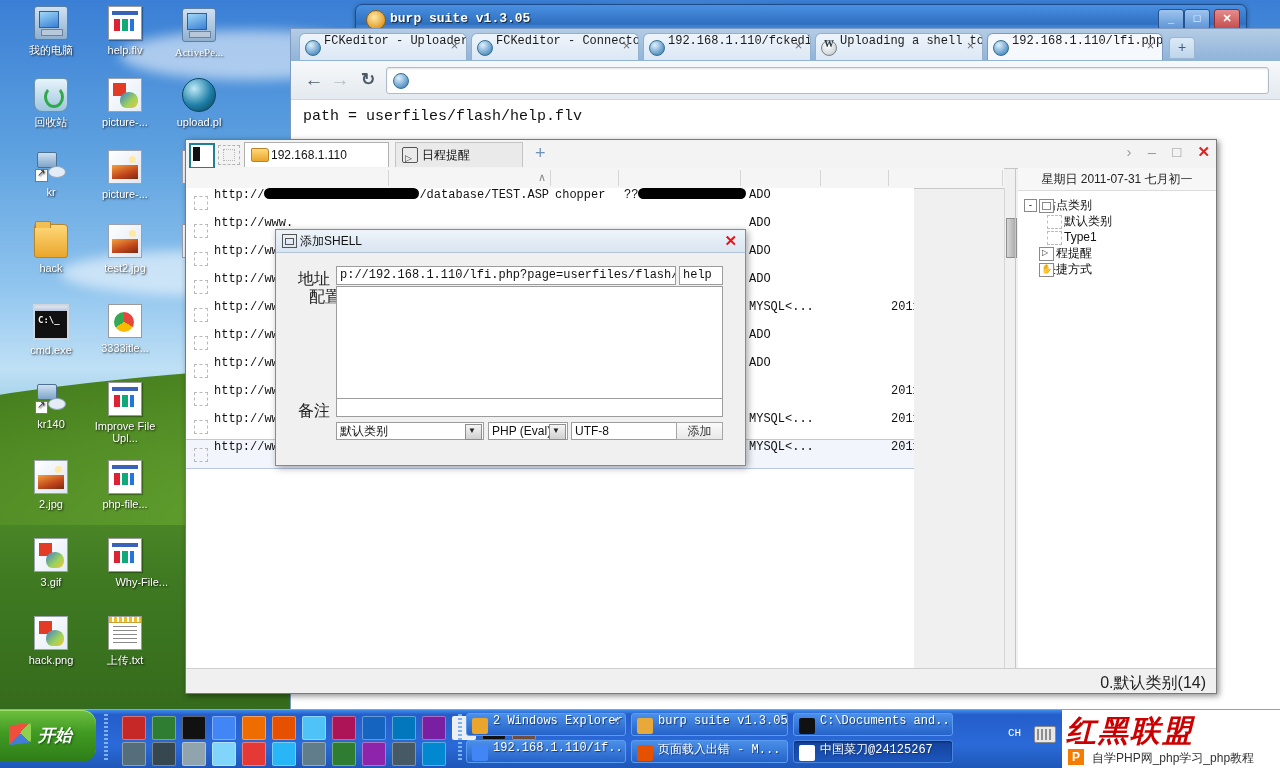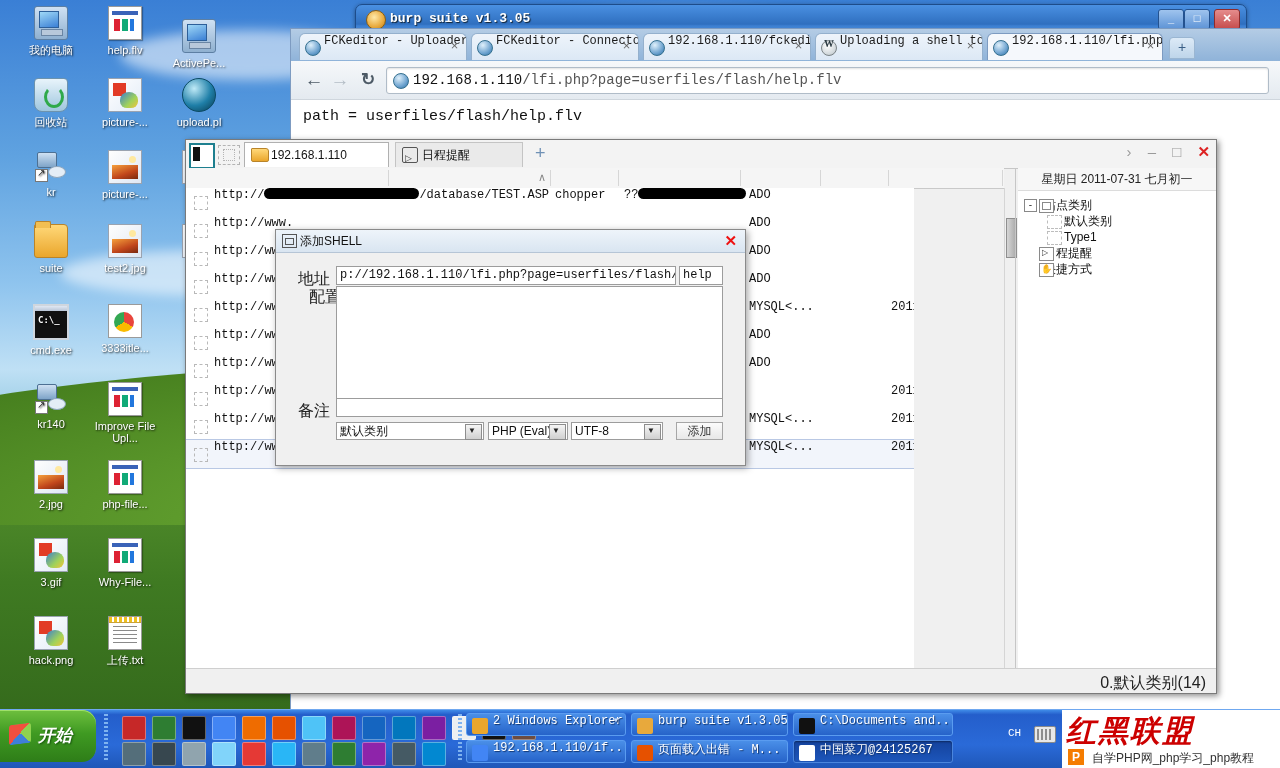--- a/index.html
+++ b/index.html
@@ -248,21 +248,21 @@
   <div class="hill"></div>
   <div id="desktop-icons">
       <div class="icon" style="left: 8px; top: 6px;">
         <div class="glyph ic-pc"></div>
         <span class="lbl">我的电脑</span>
       </div>
       <div class="icon" style="left: 82px; top: 6px;">
         <div class="glyph ic-doc"></div>
         <span class="lbl">help.flv</span>
       </div>
-      <div class="icon" style="left: 156px; top: 19px;">
+      <div class="icon" style="left: 156px; top: 8px; font-family: Liberation Serif, serif;">
         <div class="glyph ic-pc"></div>
         <span class="lbl">ActivePe...</span>
       </div>
       <div class="icon" style="left: 8px; top: 78px;">
         <div class="glyph ic-recycle"></div>
         <span class="lbl">回收站</span>
       </div>
       <div class="icon" style="left: 82px; top: 78px;">
         <div class="glyph ic-gif"></div>
         <span class="lbl">picture-...</span>
@@ -280,21 +280,21 @@
       <div class="icon" style="left: 82px; top: 150px;">
         <div class="glyph ic-img"></div>
         <span class="lbl">picture-...</span>
       </div>
       <div class="icon" style="left: 156px; top: 150px;">
         <div class="glyph ic-img"></div>
         <span class="lbl">hel</span>
       </div>
       <div class="icon" style="left: 8px; top: 224px;">
         <div class="glyph ic-folder"></div>
-        <span class="lbl">suite</span>
+        <span class="lbl">hack</span>
       </div>
       <div class="icon" style="left: 82px; top: 224px;">
         <div class="glyph ic-img"></div>
         <span class="lbl">test2.jpg</span>
       </div>
       <div class="icon" style="left: 156px; top: 224px;">
         <div class="glyph ic-gif"></div>
         <span class="lbl">case</span>
       </div>
       <div class="icon" style="left: 8px; top: 304px;">
@@ -320,21 +320,21 @@
         <span class="lbl">2.jpg</span>
       </div>
       <div class="icon" style="left: 82px; top: 460px;">
         <div class="glyph ic-doc"></div>
         <span class="lbl">php-file...</span>
       </div>
       <div class="icon" style="left: 8px; top: 538px;">
         <div class="glyph ic-gif"></div>
         <span class="lbl">3.gif</span>
       </div>
-      <div class="icon" style="left: 82px; top: 538px;">
+      <div class="icon" style="left: 82px; top: 538px; text-align: right;">
         <div class="glyph ic-doc"></div>
         <span class="lbl">Why-File...</span>
       </div>
       <div class="icon" style="left: 8px; top: 616px;">
         <div class="glyph ic-gif"></div>
         <span class="lbl">hack.png</span>
       </div>
       <div class="icon" style="left: 82px; top: 616px;">
         <div class="glyph ic-note"></div>
         <span class="lbl">上传.txt</span>
@@ -364,21 +364,20 @@
       <div class="ctab" style="left: 524px; width: 168px;"><span class="fav wp"></span><span class="ttl">Uploading a shell to a</span><span class="x">×</span></div>
       <div class="ctab active" style="left: 696px; width: 176px;"><span class="fav"></span><span class="ttl">192.168.1.110/lfi.php?</span><span class="x">×</span></div>
       <div id="newtab" style="left: 878px;">+</div>
     </div>
   <div id="chrome-toolbar">
     <div class="navbtn" id="nav-back">←</div>
     <div class="navbtn" id="nav-fwd">→</div>
     <div class="navbtn" id="nav-reload">↻</div>
     <div id="omnibox">
       <div class="fav"></div>
-      <div class="url"><b>192.168.1.110</b><span>/lfi.php?page=userfiles/flash/help.flv</span></div>
     </div>
   </div>
   <div id="chrome-content">
     <div id="page-text">path = userfiles/flash/help.flv</div>
   </div>
 </div>
 
 <div id="caidao">
   <div id="cd-tabs">
     <div class="cd-logo"></div>
@@ -520,21 +519,21 @@
   <div class="dlg-inp" style="left:60px;top:168px;width:387px;height:19px"></div>
 
   <div class="dlg-sel" style="left:60px;top:192px;width:148px">
     <span>默认类别</span>
     <span class="arrow"></span>
   </div>
   <div class="dlg-sel" style="left:212px;top:192px;width:80px">
     <span>PHP (Eval)</span>
     <span class="arrow"></span>
   </div>
-  <div class="dlg-sel" style="left:295px;top:192px;width:92px">
+  <div class="dlg-sel" style="left:295px;top:192px;width:124px">
     <span>UTF-8</span>
     <span class="arrow"></span>
   </div>
   <div class="dlg-btn" style="left:400px;top:192px;width:47px;height:18px;line-height:16px">添加</div>
 </div>
 
 <div id="taskbar">
   <div id="start">
     <div class="flag"></div>
     <div class="txt">开始</div>

